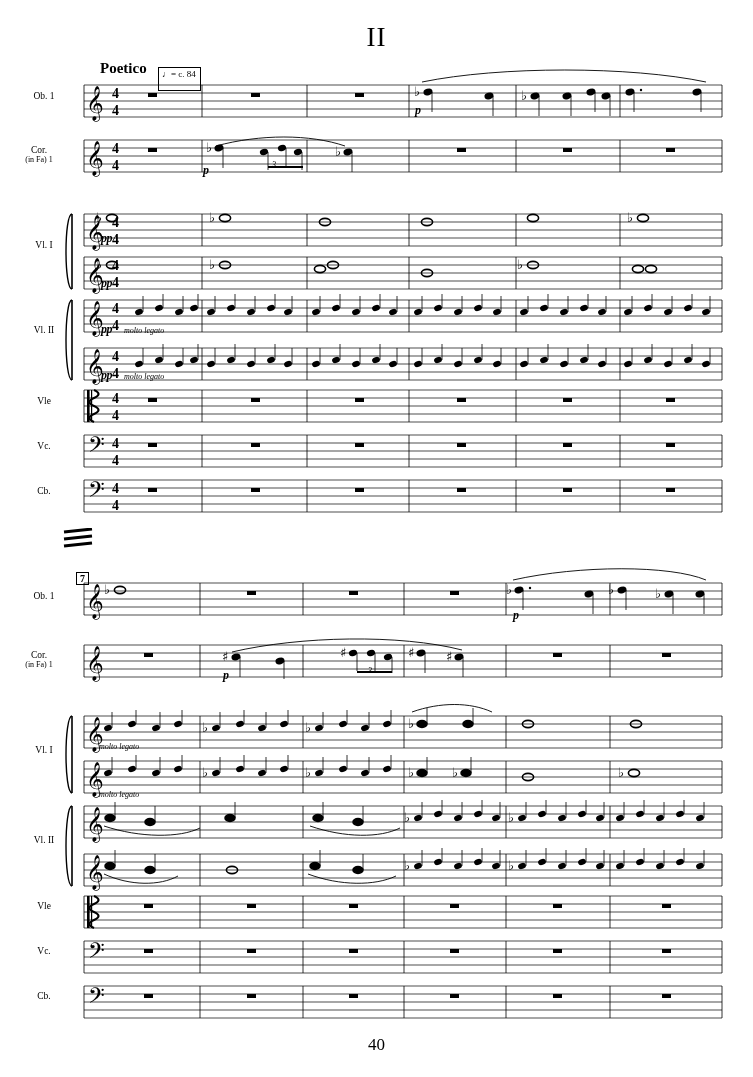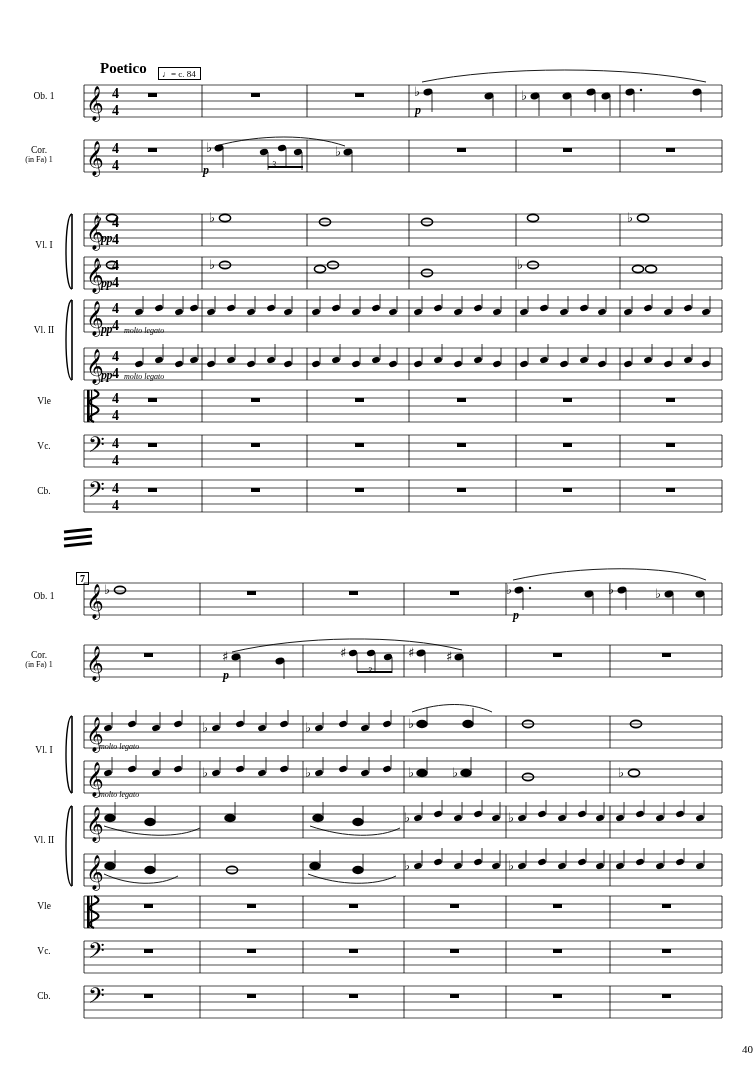--- a/index.html
+++ b/index.html
@@ -27,33 +27,33 @@
     width: 753px;
     text-align: center;
     font-family: "Liberation Serif", serif;
     font-size: 27px;
     letter-spacing: 1px;
   }
   .page-number {
     bottom: 22px;
     left: 0;
     width: 753px;
-    text-align: right;
-    font-size: 11px;
+    text-align: center;
+    font-size: 17px;
     font-family: Liberation Serif, serif;
   }
   .tempo-word {
     font-family: "Liberation Serif", serif;
     font-weight: bold;
     font-size: 15px;
     font-style: normal;
   }
   .metronome-box {
     border: 1px solid #000;
-    padding: 1px 4px 0 3px;
+    padding: 1px 4px 11px 3px;
     font-size: 9px;
     display: inline-block;
     line-height: 10px;
     background: #fff;
   }
   .instr-label {
     font-size: 9.5px;
     text-align: center;
     line-height: 10px;
     font-family: "Liberation Serif", serif;
@@ -106,20 +106,21 @@
     font-size: 13px;
     fill: #000;
   }
   .tripletmark { font-family:"Liberation Serif", serif; font-style: italic; font-size: 8px; fill:#000; }
 </style>
 </head>
 <body>
 
 <div id="page">
 
+  <div class="abs movement-number">II</div>
 
   <div class="abs" style="left:0;top:0;width:738px;height:520px;">
 
     <div class="abs tempo-word" style="left:100px;top:60px;">Poetico</div>
     <div class="abs" style="left:158px;top:63px;">
       <span class="metronome-box">♩= c. 84</span>
     </div>
 
     <div class="abs instr-label" style="left:20px;top:91px;width:48px;">
       <span>Ob. 1</span>

